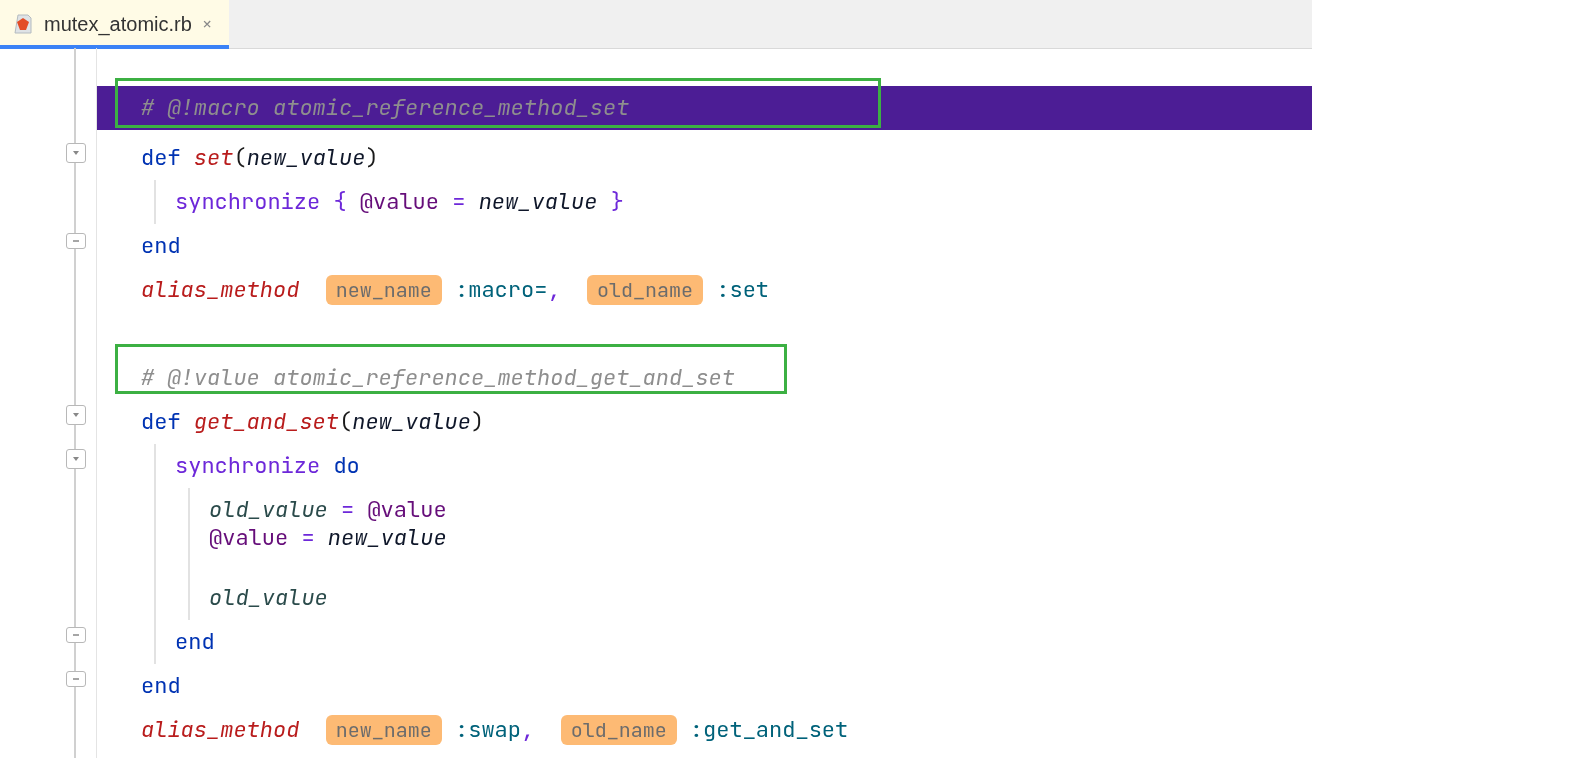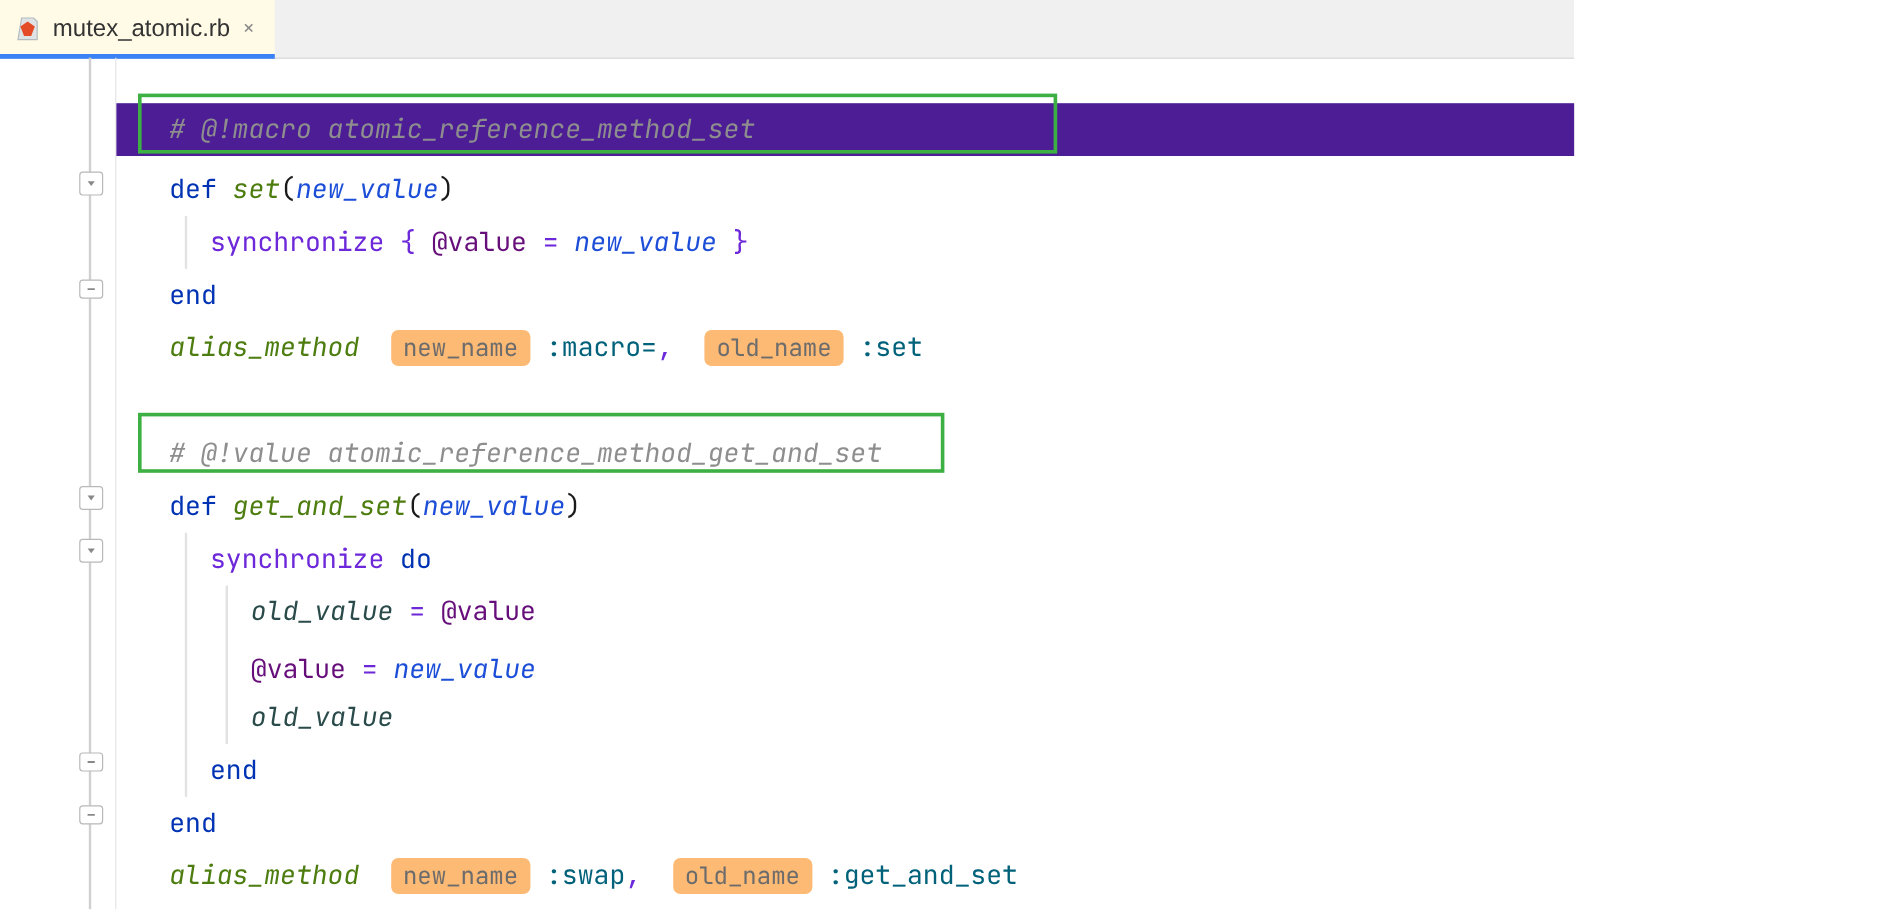--- a/index.html
+++ b/index.html
@@ -27,22 +27,22 @@
   .i1{width:44px;}
   .i2{width:78px;}
   .i3{width:112px;}
   .hl-line{background:#4c1d95;}
   
   .c-comment{color:#8e8e8e;font-style:italic;}
   .c-kw{color:#0033b3;}
   .c-iv{color:#660e7a;}
   .c-ident{color:#6d28d9;}
   .c-parens{color:#1a1a1a;}
-  .c-param{color:#1d4ed8;font-style:italic;}
-  .c-method{color:#4d7c0f;font-style:italic;}
+  .c-param{color:#0f172a;font-style:italic;}
+  .c-method{color:#b91c1c;font-style:italic;}
   .c-sym{color:#00627a;}
   .c-localvar{color:#2b4b4b;font-style:italic;}
   .hint{background:#fdba74;border-radius:6px;color:#6c6c6c;padding:2px 10px;font-style:normal;font-size:20px;font-family:inherit;}
   
   .green-box{position:absolute;border:3px solid #3cb043;pointer-events:none;}
   
   .guide{position:absolute;width:2px;background:#e2e2e2;}
 </style>
 </head>
 <body>
@@ -119,21 +119,21 @@
       <div class="line" style="top:264px;"></div>
 
       <div class="line" style="top:308px;"><span class="indent i1"></span><span class="c-comment"># @!value atomic_reference_method_get_and_set</span></div>
 
       <div class="line" style="top:352px;"><span class="indent i1"></span><span class="c-kw">def</span><span> </span><span class="c-method">get_and_set</span><span class="c-parens">(</span><span class="c-param">new_value</span><span class="c-parens">)</span></div>
 
       <div class="line" style="top:396px;"><span class="indent i2"></span><span class="c-ident">synchronize</span><span> </span><span class="c-kw">do</span></div>
 
       <div class="line" style="top:440px;"><span class="indent i3"></span><span class="c-localvar">old_value</span><span class="c-ident"> = </span><span class="c-iv">@value</span></div>
 
-      <div class="line" style="top:488px;"><span class="indent i3"></span><span class="c-iv">@value</span><span class="c-ident"> = </span><span class="c-param">new_value</span></div>
+      <div class="line" style="top:468px;"><span class="indent i3"></span><span class="c-iv">@value</span><span class="c-ident"> = </span><span class="c-param">new_value</span></div>
 
       <div class="line" style="top:528px;"><span class="indent i3"></span><span class="c-localvar">old_value</span></div>
 
       <div class="line" style="top:572px;"><span class="indent i2"></span><span class="c-kw">end</span></div>
 
       <div class="line" style="top:616px;"><span class="indent i1"></span><span class="c-kw">end</span></div>
 
       <div class="line" style="top:660px;"><span class="indent i1"></span><span class="c-method">alias_method</span><span>  </span><span class="hint">new_name</span><span> </span><span class="c-sym">:swap</span><span class="c-ident">,  </span><span class="hint">old_name</span><span> </span><span class="c-sym">:get_and_set</span></div>
 
       <div class="green-box" style="left:18px;top:30px;width:760px;height:44px;"></div>

